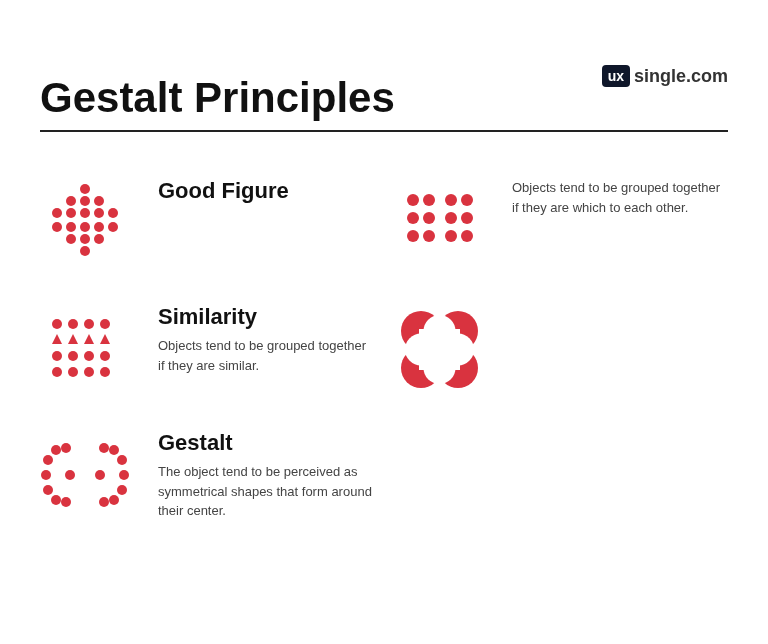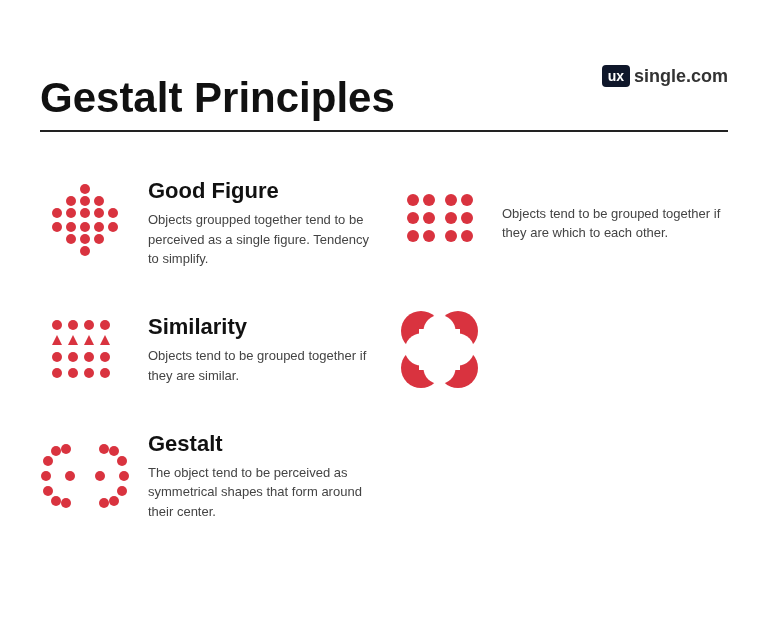--- a/index.html
+++ b/index.html
@@ -43,22 +43,22 @@
       border-top: 2px solid #222;
       margin-bottom: 28px;
     }
     .grid {
       display: grid;
       grid-template-columns: 1fr 1fr;
       gap: 0 20px;
     }
     .principle {
       display: flex;
-      align-items: center;
-      gap: 18px;
+      align-items: flex-start;
+      gap: 28px;
       padding: 18px 0;
     }
     .principle-icon {
       flex-shrink: 0;
       width: 90px;
       height: 90px;
       display: flex;
       align-items: center;
       justify-content: center;
     }
@@ -113,21 +113,20 @@
 
         <circle cx="26" cy="56" r="5" fill="#d9333f"></circle>
         <circle cx="40" cy="56" r="5" fill="#d9333f"></circle>
         <circle cx="54" cy="56" r="5" fill="#d9333f"></circle>
 
         <circle cx="40" cy="68" r="5" fill="#d9333f"></circle>
       </svg>
     </div>
     <div class="principle-text">
       <h2>Good Figure</h2>
-      <p>Objects groupped together tend to be perceived as a single figure. Tendency to simplify.</p>
     </div>
   </div>
 
   <div class="principle">
     <div class="principle-icon">
       <svg width="80" height="70" viewBox="0 0 80 70">
 
         <circle cx="14" cy="12" r="6" fill="#d9333f"></circle>
         <circle cx="14" cy="30" r="6" fill="#d9333f"></circle>
         <circle cx="14" cy="48" r="6" fill="#d9333f"></circle>

